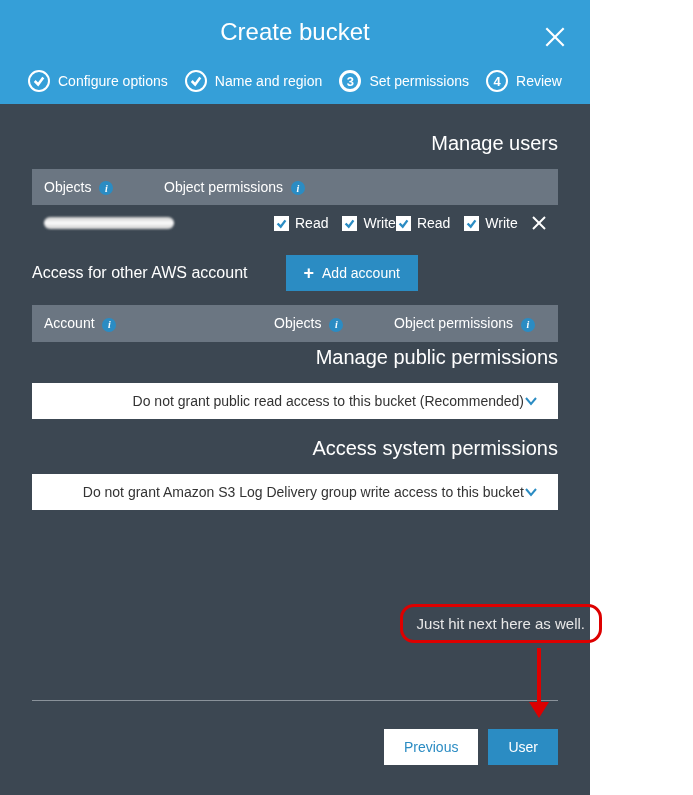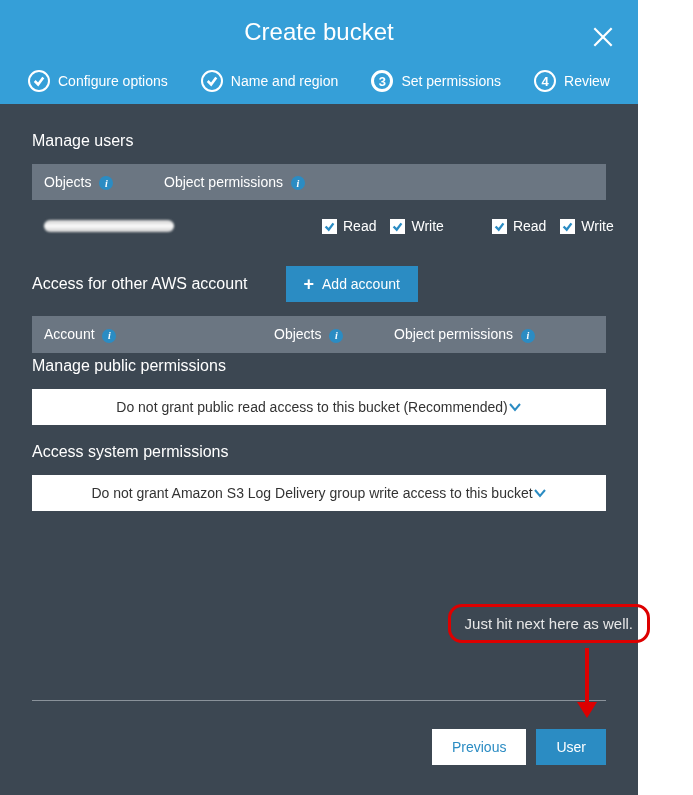--- a/index.html
+++ b/index.html
@@ -4,21 +4,21 @@
 <style>
   * { box-sizing: border-box; margin: 0; padding: 0; }
   body {
     font-family: "Helvetica Neue", Arial, sans-serif;
     background: #ffffff;
     width: 693px;
     height: 795px;
     overflow: hidden;
   }
   .modal {
-    width: 638px;
+    width: 590px;
     height: 795px;
     background: #3c4752;
     display: flex;
     flex-direction: column;
   }
   .modal-header {
     background: #359fd8;
     padding: 18px 20px 0 20px;
     position: relative;
   }
@@ -67,23 +67,24 @@
   .step.active .circle { border-width: 3px; }
   .step .check svg { stroke: #fff; stroke-width: 3; fill: none; }
   .modal-body {
     flex: 1;
     padding: 18px 32px 0 32px;
     color: #fff;
     font-size: 14px;
     position: relative;
   }
   .section-title {
-    font-size: 16px;
+    font-size: 20px;
     font-weight: 400;
     margin: 10px 0 14px 0;
+    text-align: right;
   }
   .table-header {
     display: flex;
     background: #6b7682;
     padding: 10px 12px;
     font-size: 14px;
     font-weight: 400;
   }
   .col-userid { flex: 0 0 230px; }
   .col-objects { flex: 0 0 120px; }
@@ -102,24 +103,23 @@
     justify-content: center;
     margin-left: 4px;
     cursor: pointer;
     vertical-align: middle;
     font-family: Georgia, serif;
     font-weight: bold;
   }
   .user-row {
     display: flex;
     align-items: center;
-    padding: 18px 12px;
-    font-size: 14px;
-    color: #fff;
-    gap: 48px;
+    padding: 10px 12px;
+    font-size: 14px;
+    color: #fff;
   }
   .user-id-blur {
     width: 130px;
     height: 12px;
     background: linear-gradient(to bottom, #d0d0d0 0%, #e8e8e8 30%, #ffffff 50%, #e8e8e8 70%, #d0d0d0 100%);
     border-radius: 6px;
     filter: blur(1px);
   }
   .checkbox-label {
     display: inline-flex;
@@ -165,24 +165,24 @@
     font-size: 18px;
     font-weight: 600;
     line-height: 1;
   }
   .select-wrap {
     margin-bottom: 18px;
   }
   .select {
     background: #fff;
     color: #333;
-    padding: 10px 8px;
-    font-size: 14px;
-    display: flex;
-    justify-content: center;
+    padding: 10px 20px;
+    font-size: 14px;
+    display: flex;
+    justify-content: flex-end;
     align-items: center;
     cursor: pointer;
   }
   .select .chevron svg { stroke: #2b8cc3; stroke-width: 2; fill: none; }
   .annotation-box {
     position: absolute;
     right: -12px;
     top: 500px;
     border: 3px solid #dd0000;
     border-radius: 14px;

